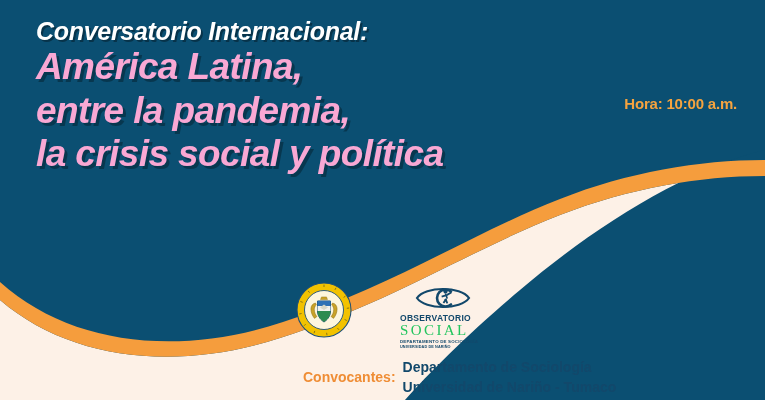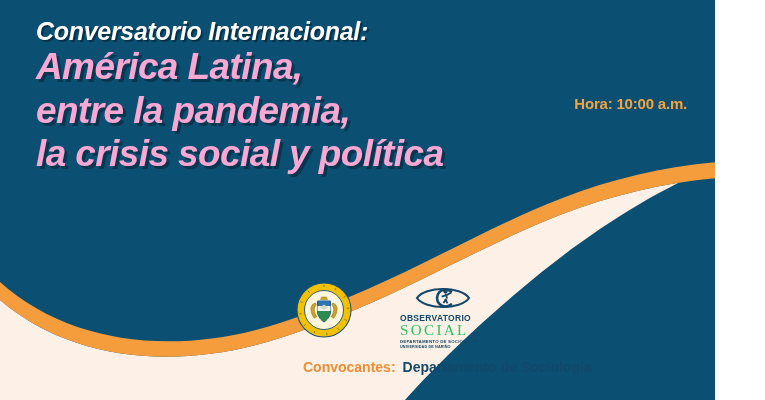--- a/index.html
+++ b/index.html
@@ -3,26 +3,25 @@
 <meta charset="utf-8">
 <title>Conversatorio Internacional</title>
 <style>
   html, body {
     margin: 0;
     padding: 0;
     background: #ffffff;
   }
   .poster {
     position: relative;
-    width: 691px;
+    width: 765px;
     height: 400px;
     overflow: hidden;
     background: #0b4f72;
     font-family: "Liberation Sans", sans-serif;
-    padding-left: 24px;
   }
   .bg-svg {
     position: absolute;
     top: 0; left: 0;
     width: 765px;
     height: 400px;
     display: block;
   }
 
   
@@ -258,16 +257,17 @@
       <div class="obs-name2">SOCIAL</div>
       <div class="obs-sub1">DEPARTAMENTO DE SOCIOLOGÍA</div>
       <div class="obs-sub2">UNIVERSIDAD DE NARIÑO</div>
     </div>
   </div>
 
   <div class="convocantes">
     <div class="conv-label">Convocantes:</div>
     <div class="conv-lines">
       <div class="conv-line">Departamento de Sociología</div>
+      <div class="conv-line">Universidad de Nariño - Tumaco</div>
     </div>
   </div>
 
 </div>
 
 </body></html>

